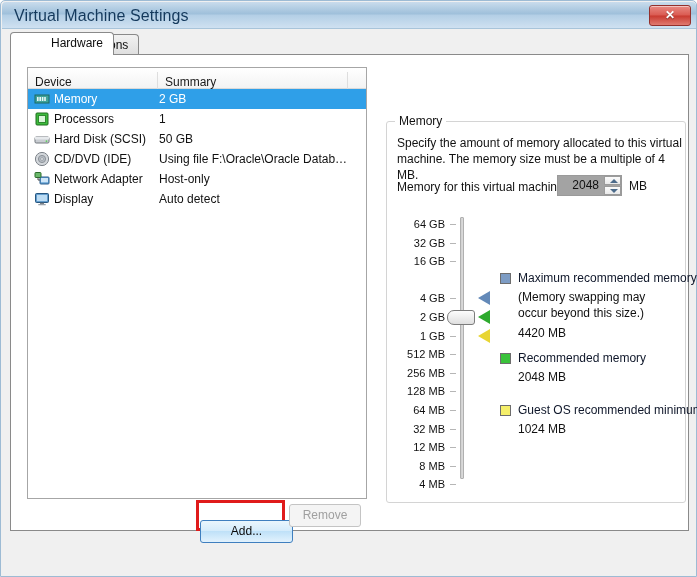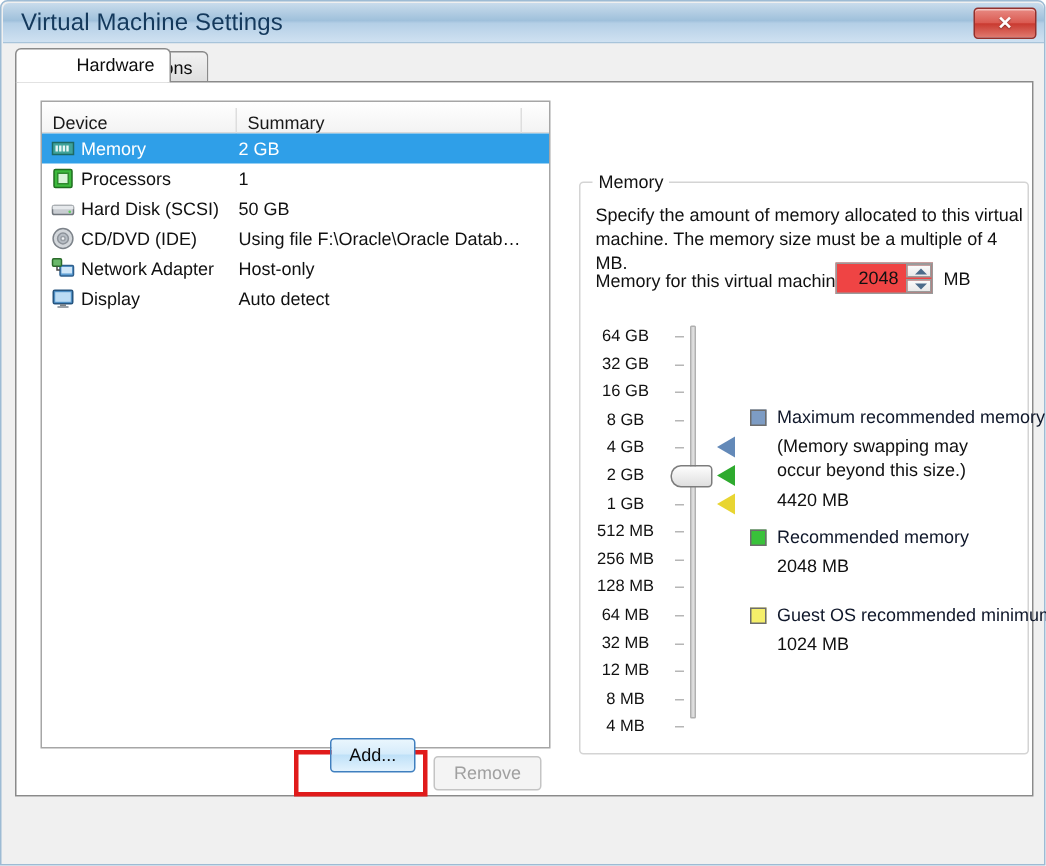--- a/index.html
+++ b/index.html
@@ -172,21 +172,21 @@
     border-radius: 3px;
     background: linear-gradient(to bottom, #fafafa 0%, #f0f0f0 45%, #e3e3e3 50%, #eeeeee 100%);
     cursor: pointer;
     white-space: nowrap;
   }
   .btn.disabled { color: #a0a0a0; border-color: #c4c4c4; background: #f4f4f4; cursor: default; }
   .btn.hl {
     border: 1px solid #3f7fbf;
     background: linear-gradient(to bottom, #eaf6fd 0%, #d6ecfb 45%, #bfe1f8 50%, #e2f2fd 100%);
   }
-  #add-btn    { left: 199px; top: 491px; width: 57px; margin-left: 20px; }
+  #add-btn    { left: 199px; top: 519px; width: 93px; }
   #add-focus  {
     position: absolute;
     left: 195px; top: 499px;
     width: 89px; height: 31px;
     box-sizing: border-box;
     border: 3px solid #e01b1b;
   }
   #remove-btn { left: 288px; top: 503px; width: 72px; }
   
   #memgroup {
@@ -219,21 +219,21 @@
     left: 386px; top: 125px;
     font-size: 12px; color: #111111;
     white-space: nowrap;
   }
   #mem-spin {
     position: absolute;
     left: 546px; top: 120px;
     width: 65px; height: 21px;
     box-sizing: border-box;
     border: 1px solid #9a9a9a;
-    background: #ef4444;
+    background: #a3a3a3;
   }
   #mem-value {
     position: absolute;
     left: 0; top: 0;
     width: 44px; height: 19px;
     line-height: 19px;
     text-align: right;
     font-size: 12px;
     color: #111111;
     padding-right: 3px;
@@ -267,21 +267,21 @@
     position: absolute;
     left: 618px; top: 124px;
     font-size: 12px; color: #111111;
   }
   
   #scale { position: absolute; left: 378px; top: 160px; width: 300px; height: 265px; }
   .scale-row { position: absolute; left: 0; width: 300px; height: 14px; }
   .scale-label {
     position: absolute;
     left: 0; width: 56px;
-    text-align: center;
+    text-align: right;
     font-size: 11px;
     color: #111111;
     line-height: 14px;
     white-space: nowrap;
   }
   .scale-tick {
     position: absolute;
     left: 61px; top: 7px;
     width: 6px; height: 1px;
     background: #b6b6b6;
@@ -461,24 +461,20 @@
         <div class="scale-row" style="top: 2px;">
           <div class="scale-label">64 GB</div>
           <div class="scale-tick"></div>
         </div>
         <div class="scale-row" style="top: 20.6px;">
           <div class="scale-label">32 GB</div>
           <div class="scale-tick"></div>
         </div>
         <div class="scale-row" style="top: 39.2px;">
           <div class="scale-label">16 GB</div>
-          <div class="scale-tick"></div>
-        </div>
-        <div class="scale-row" style="top: 57.8px;">
-          <div class="scale-label">8 GB</div>
           <div class="scale-tick"></div>
         </div>
         <div class="scale-row" style="top: 76.4px;">
           <div class="scale-label">4 GB</div>
           <div class="scale-tick"></div>
         </div>
         <div class="scale-row" style="top: 95px;">
           <div class="scale-label">2 GB</div>
           <div class="scale-tick"></div>
         </div>

